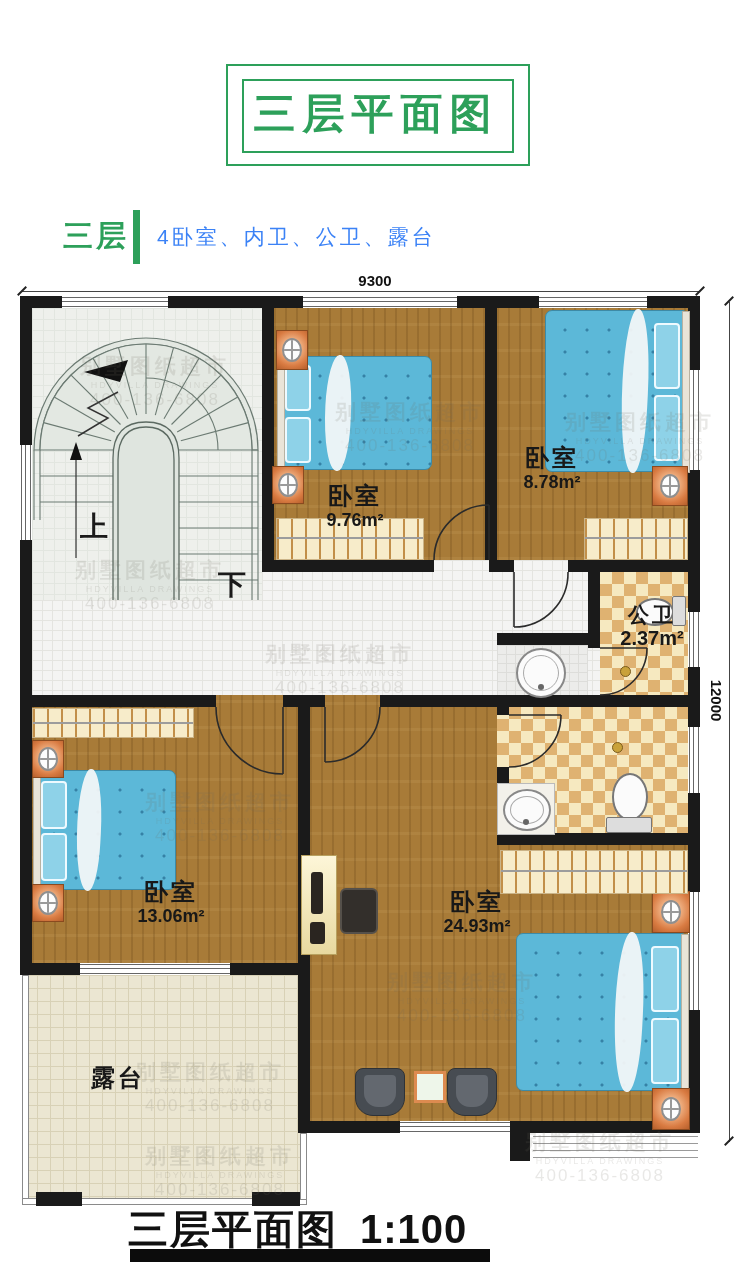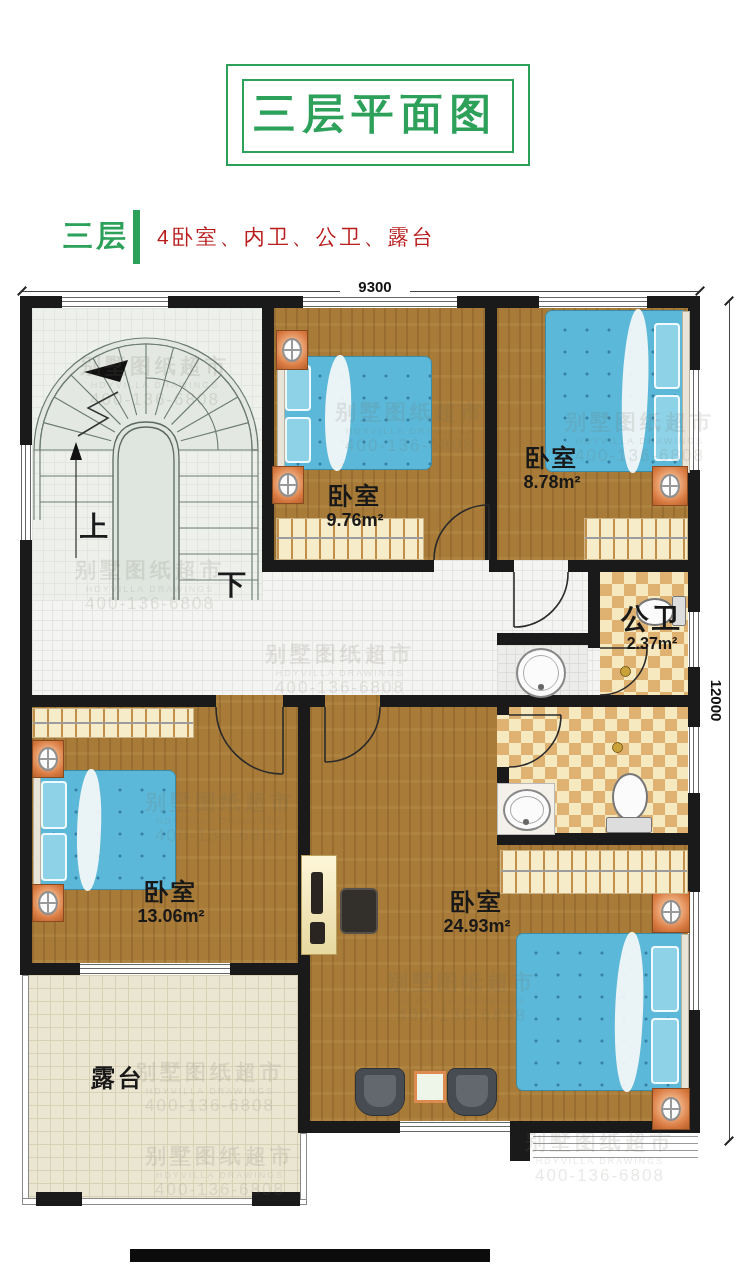--- a/index.html
+++ b/index.html
@@ -5,21 +5,21 @@
   html,body{margin:0;padding:0;background:#fff;}
   #page{position:relative;width:750px;height:1271px;background:#fff;overflow:hidden;
         font-family:"Liberation Sans","DejaVu Sans",sans-serif;}
   .abs{position:absolute;}
   
   .trect{position:absolute;border:2px solid #2da05a;background:transparent;}
   #main-title{position:absolute;color:#2da05a;font-weight:bold;font-size:42px;letter-spacing:7px;
               text-align:center;line-height:70px;}
   #floor-tag{position:absolute;color:#2da05a;font-weight:bold;font-size:30px;letter-spacing:3px;}
   #floor-bar{position:absolute;background:#2da05a;}
-  #floor-desc{position:absolute;color:#b91c1c;font-size:21px;letter-spacing:3px;}
+  #floor-desc{position:absolute;color:#3b82f6;font-size:21px;letter-spacing:3px;}
   
   .wall{position:absolute;background:#1a1a1a;}
   .winH{position:absolute;background-color:#fff;background-image:linear-gradient(#666,#666),linear-gradient(#666,#666),linear-gradient(#666,#666);background-size:100% 1px;background-position:0 1px,0 5px,0 10px;background-repeat:no-repeat;}
   .winV{position:absolute;background-color:#fff;background-image:linear-gradient(#666,#666),linear-gradient(#666,#666),linear-gradient(#666,#666);background-size:1px 100%;background-position:1px 0,5px 0,10px 0;background-repeat:no-repeat;}
   .wood{position:absolute;background-color:#a87b38;
         background-image:repeating-linear-gradient(90deg,rgba(70,40,5,.16) 0 2px,transparent 2px 11px),
                          repeating-linear-gradient(0deg,rgba(255,225,160,.08) 0 3px,transparent 3px 26px);}
   .tile{position:absolute;background:repeating-conic-gradient(#dfb271 0% 25%,#f6e9c0 0% 50%);background-size:24px 24px;}
   .hallfloor{position:absolute;background-color:#f4f4f3;
         background-image:linear-gradient(#e4e4e0 1px,transparent 1px),linear-gradient(90deg,#e4e4e0 1px,transparent 1px);
@@ -56,22 +56,22 @@
   .sink-in{position:absolute;inset:5px;border:1px solid #aaa;border-radius:50%;}
   .tapdot{position:absolute;width:6px;height:6px;background:#666;border-radius:50%;}
   .drain{position:absolute;width:9px;height:9px;background:#c9a23a;border:1px solid #7a5c1d;border-radius:50%;}
   .chair{position:absolute;background:#474c52;border-radius:8px 8px 18px 18px;border:1px solid #2e3237;}
   .chair-in{position:absolute;left:8px;top:6px;right:8px;bottom:8px;background:#63686f;border-radius:4px 4px 14px 14px;}
   .eaves{position:absolute;background:repeating-linear-gradient(180deg,#9a9a9a 0 1px,transparent 1px 7px);}
   
   .rlabel{position:absolute;text-align:center;color:#181818;line-height:1.15;}
   .rlabel .l1{display:block;font-size:24px;font-weight:bold;letter-spacing:3px;}
   .rlabel .l2{display:block;font-size:18px;font-weight:bold;}
-  .rlabel.sm .l1{font-size:28px;}
-  .rlabel.sm .l2{font-size:16px;}
+  .rlabel.sm .l1{font-size:21px;}
+  .rlabel.sm .l2{font-size:20px;}
   .hall-label{position:absolute;text-align:center;font-size:21px;font-weight:bold;color:#181818;}
   .dimtext{position:absolute;font-size:15px;font-weight:bold;color:#111;text-align:center;background:#fff;}
   .dimline{position:absolute;background:#444;}
   .tick{position:absolute;width:12px;height:2px;background:#222;transform:rotate(-45deg);}
   
   .wm{position:absolute;width:200px;text-align:center;color:#6e6a5e;opacity:.15;pointer-events:none;}
   .wm .w1{display:block;font-size:21px;font-weight:bold;letter-spacing:4px;}
   .wm .w2{display:block;font-size:9px;letter-spacing:2px;}
   .wm .w3{display:block;font-size:17px;letter-spacing:2px;}
   
@@ -91,21 +91,21 @@
   <div class="trect" style="left:242px;top:79px;width:268px;height:70px;"></div>
   <div id="main-title" style="left:242px;top:79px;width:268px;">三层平面图</div>
 
   <div id="floor-tag" style="left:63px;top:216px;">三层</div>
   <div id="floor-bar" style="left:133px;top:210px;width:7px;height:54px;"></div>
   <div id="floor-desc" style="left:157px;top:223px;">4卧室、内卫、公卫、露台</div>
 
   <div class="dimline" style="left:22px;top:291px;width:678px;height:1px;"></div>
   <div class="tick" style="left:16px;top:290px;"></div>
   <div class="tick" style="left:694px;top:290px;"></div>
-  <div class="dimtext" style="left:340px;top:278px;width:70px;">9300</div>
+  <div class="dimtext" style="left:340px;top:272px;width:70px;">9300</div>
 
   <div class="dimline" style="left:729px;top:302px;width:1px;height:840px;"></div>
   <div class="tick" style="left:723px;top:300px;"></div>
   <div class="tick" style="left:723px;top:1140px;"></div>
   <div class="dimtext" style="left:686px;top:692px;width:60px;background:transparent;transform:rotate(90deg);">12000</div>
 
   <div class="hallfloor" style="left:32px;top:560px;width:568px;height:135px;"></div>
   <div class="stairfloor" style="left:32px;top:308px;width:230px;height:292px;"></div>
   <div class="wood" style="left:274px;top:308px;width:211px;height:252px;"></div>
   <div class="wood" style="left:497px;top:308px;width:191px;height:252px;"></div>
@@ -369,18 +369,21 @@
       <span class="w1">别墅图纸超市</span>
       <span class="w2">HDYVILLA DRAWINGS</span>
       <span class="w3">400-136-6808</span>
     </div>
   <div class="wm" style="left:500px;top:1128px;">
       <span class="w1">别墅图纸超市</span>
       <span class="w2">HDYVILLA DRAWINGS</span>
       <span class="w3">400-136-6808</span>
     </div>
 
+  <div id="footer-title" style="left:128px;top:1202px;">
+    <span>三层平面图</span><span class="scale">1:100</span>
+  </div>
   <div id="footer-bar" style="left:130px;top:1249px;width:360px;height:13px;"></div>
   <div class="finfo" style="left:452px;top:1313px;">
     <span>层高:</span><span class="v">3.3m</span>
   </div>
 
 </div>
 
 </body></html>

